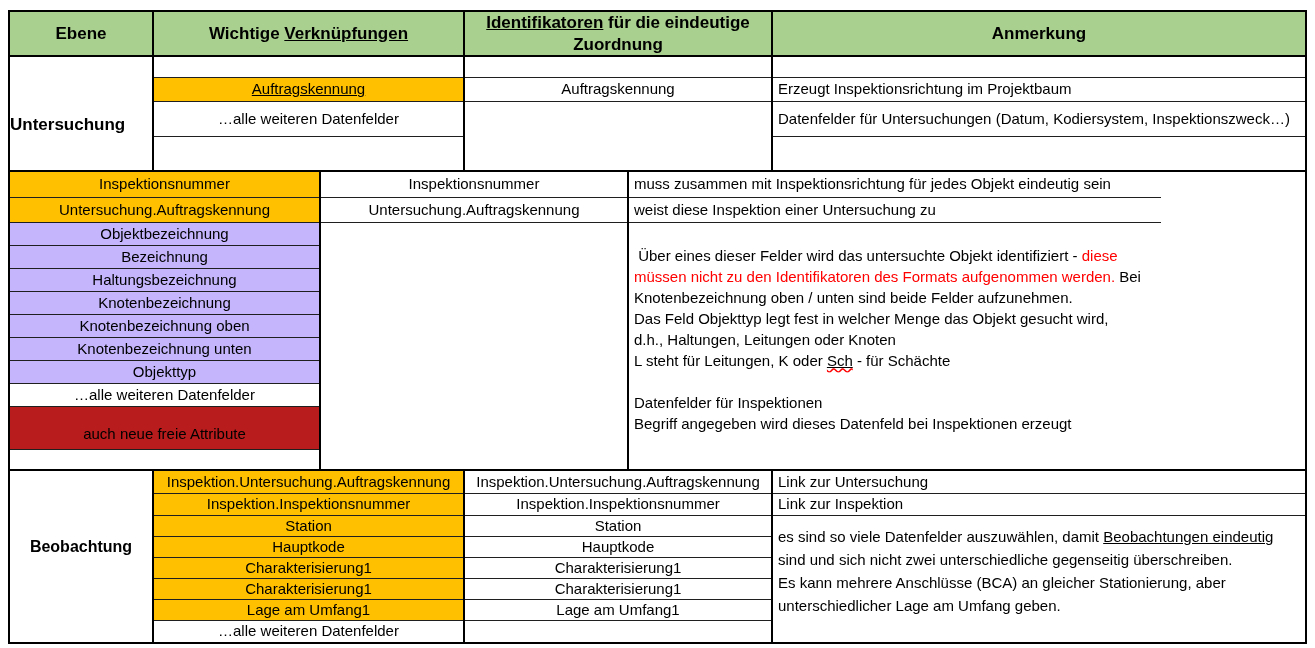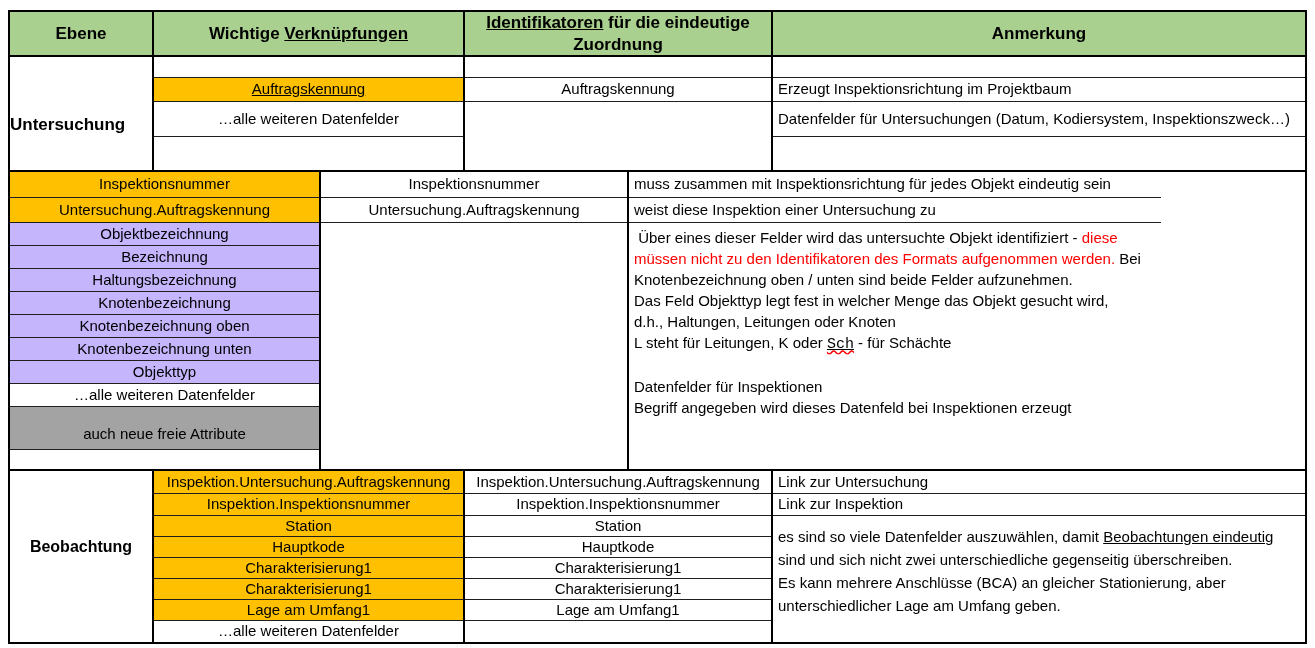--- a/index.html
+++ b/index.html
@@ -39,27 +39,27 @@
   .lbl-top { align-items: flex-start; padding-top: 23px; }
   .up14 { transform: translateY(-14px); }
   .up10 { transform: translateY(-10px); }
   .cell {
     display: flex; align-items: center; justify-content: center;
     font-size: 15px; line-height: 1.1; flex-shrink: 0; overflow: hidden;
   }
   .bb { border-bottom: 1px solid #1f1f1f; }
   .orange { background: #FFC000; }
   .blue { background: #c4b5fd; }
-  .greenc { background: #a3a3a3; }
+  .greenc { background: #b91c1c; }
   .left { justify-content: flex-start; padding-left: 5px; text-align: left; }
   .fill { flex: 1; }
   .u { text-decoration: underline; }
-  .sq { text-decoration-line: underline; text-decoration-style: wavy; text-decoration-color: #ff0000; font-family: Liberation Mono, monospace; }
+  .sq { text-decoration-line: underline; text-decoration-style: wavy; text-decoration-color: #ff0000; }
   .red { color: #FF0000; }
-  .nblock { padding: 4px 0 0 5px; line-height: 21px; font-size: 15px; flex: 1; overflow: hidden; }
+  .nblock { padding: 4px 0 0 5px; line-height: 21px; font-size: 15px; flex: 1; overflow: hidden; margin-top: 18px; }
   .nblock2 { padding: 9px 12px 0 5px; line-height: 23px; font-size: 15px; flex: 1; overflow: hidden; }
   .nline { white-space: pre; }
   .blank { height: 21px; }
 </style>
 </head>
 <body>
 
 <div class="canvas">
   <div class="tbl">
 

